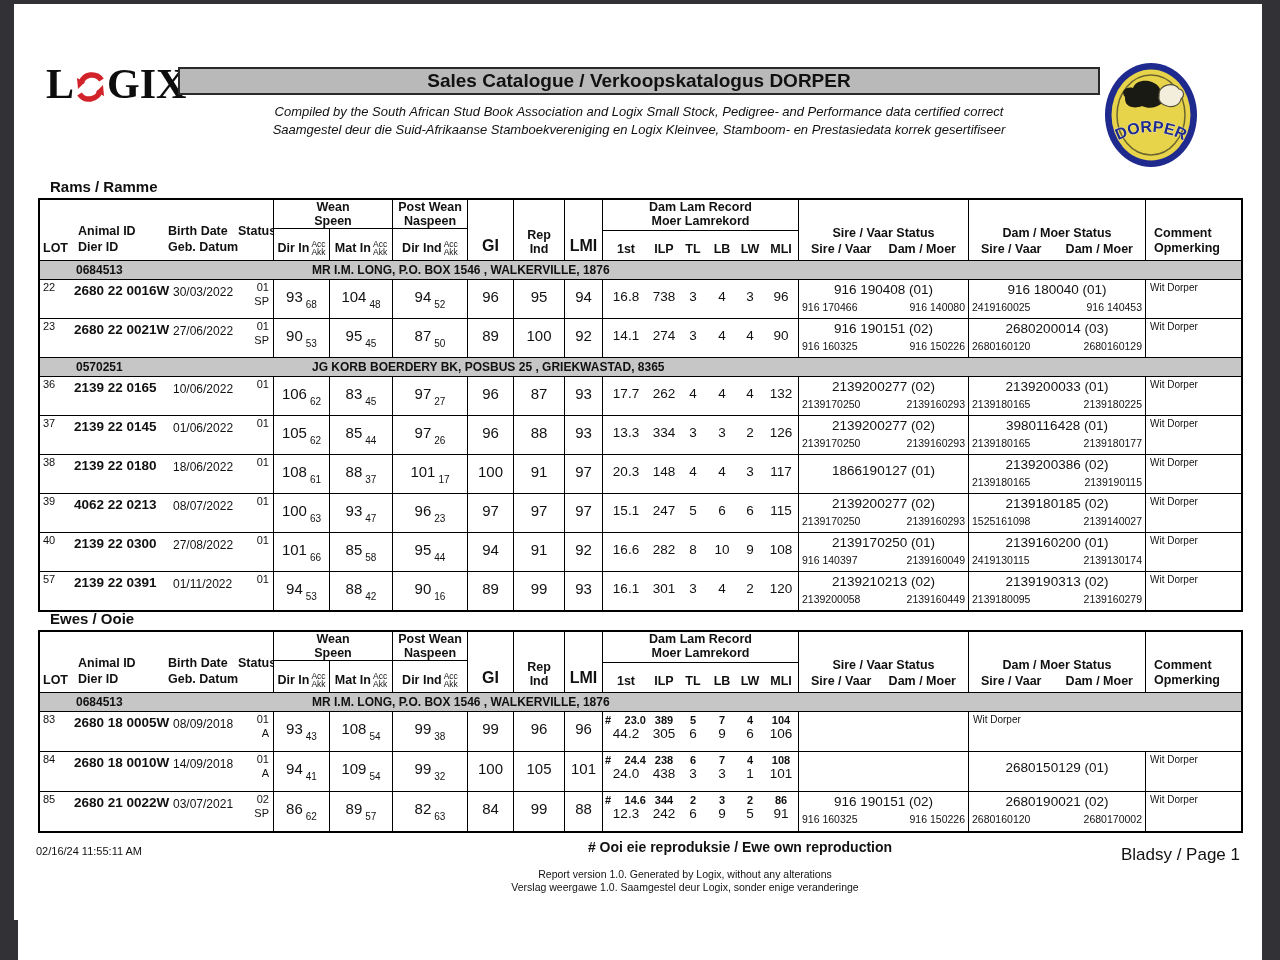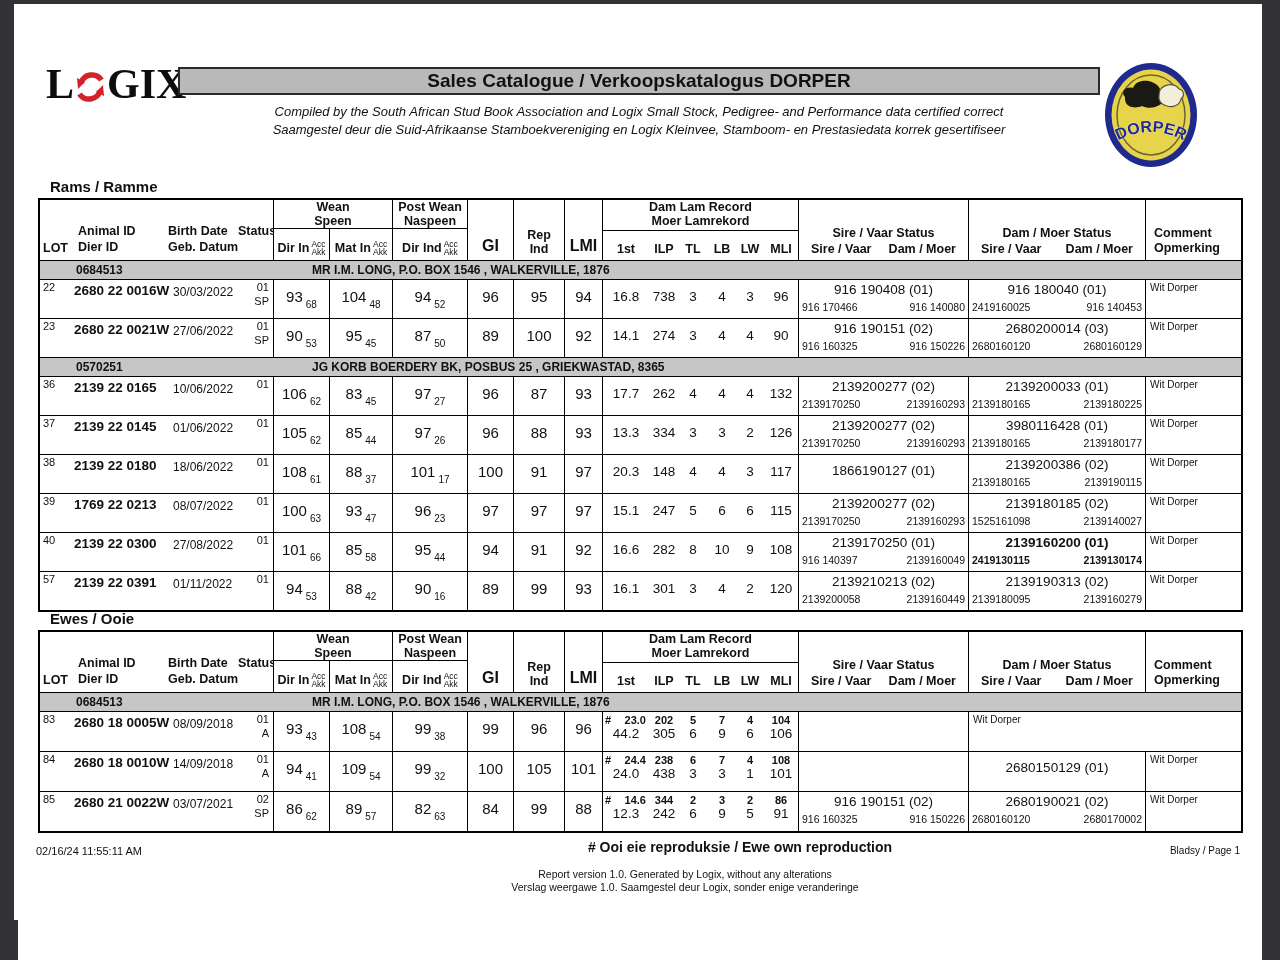--- a/index.html
+++ b/index.html
@@ -83,21 +83,21 @@
   .pm{text-align:center;font-size:13.5px;margin-top:2px;white-space:nowrap;}
   .ps{display:flex;justify-content:space-between;font-size:10.5px;padding:0 3px;margin-top:4px;
       white-space:nowrap;}
   .cm{font-size:10px;padding:2px 0 0 4px;}
   .bid{position:absolute;left:36px;top:2px;}
   .bname{position:absolute;left:272px;top:2px;}
 
   #f-date{position:absolute;left:36px;top:845px;font-size:11px;}
   #f-note{position:absolute;left:440px;top:839px;width:600px;text-align:center;font-weight:bold;
           font-size:14px;}
-  #f-page{position:absolute;left:1090px;top:845px;width:150px;text-align:right;font-size:10px;}
+  #f-page{position:absolute;left:1090px;top:845px;width:150px;text-align:right;font-size:17px;}
   #f-v1{position:absolute;left:385px;top:868px;width:600px;text-align:center;font-size:10.5px;}
   #f-v2{position:absolute;left:385px;top:881px;width:600px;text-align:center;font-size:10.5px;}
 </style>
 </head>
 <body>
 
 <div id="screen">
   <div id="edge-top" class="edge"></div>
   <div id="edge-left" class="edge"></div>
   <div id="edge-corner" class="edge"></div>
@@ -572,21 +572,21 @@
               </div>
             </div>
           </div>
           <div class="c last" style="width: 98px;">
             <div class="cm">Wit Dorper</div>
           </div>
         </div>
         <div class="trow">
           <div class="c" style="width: 234px;">
             <div class="lot">39</div>
-            <div class="aid">1769 22 0213</div>
+            <div class="aid">4062 22 0213</div>
             <div class="bdt">08/07/2022</div>
             <div class="stt">01</div>
           </div>
           <div class="c" style="width: 56px;">
             <div class="vp">
               <span class="mv">100</span>
               <span class="av">63</span>
             </div>
           </div>
           <div class="c" style="width: 63px;">
@@ -688,21 +688,21 @@
           </div>
           <div class="c" style="width: 170px;">
             <div class="pc">
               <div class="pm" style="margin-top: 2px;">2139170250 (01)</div>
               <div class="ps">
                 <span>916 140397</span>
                 <span>2139160049</span>
               </div>
             </div>
           </div>
-          <div class="c" style="width: 177px; font-weight: bold;">
+          <div class="c" style="width: 177px;">
             <div class="pc">
               <div class="pm" style="margin-top: 2px;">2139160200 (01)</div>
               <div class="ps">
                 <span>2419130115</span>
                 <span>2139130174</span>
               </div>
             </div>
           </div>
           <div class="c last" style="width: 98px;">
             <div class="cm">Wit Dorper</div>
@@ -917,21 +917,21 @@
           </div>
           <div class="c" style="width: 38px;">
             <div class="pv">96</div>
           </div>
           <div class="c lam" style="width: 196px;">
             <div class="lamrow bsm l1">
               <span class="lv lv0flex" style="width: 46px;">
                 <span class="hash">#</span>
                 <span>23.0</span>
               </span>
-              <span class="lv" style="width: 30px;">202</span>
+              <span class="lv" style="width: 30px;">389</span>
               <span class="lv" style="width: 28px;">5</span>
               <span class="lv" style="width: 30px;">7</span>
               <span class="lv" style="width: 26px;">4</span>
               <span class="lv" style="width: 36px;">104</span>
             </div>
             <div class="lamrow l2">
               <span class="lv" style="width: 46px;">44.2</span>
               <span class="lv" style="width: 30px;">305</span>
               <span class="lv" style="width: 28px;">6</span>
               <span class="lv" style="width: 30px;">9</span>

